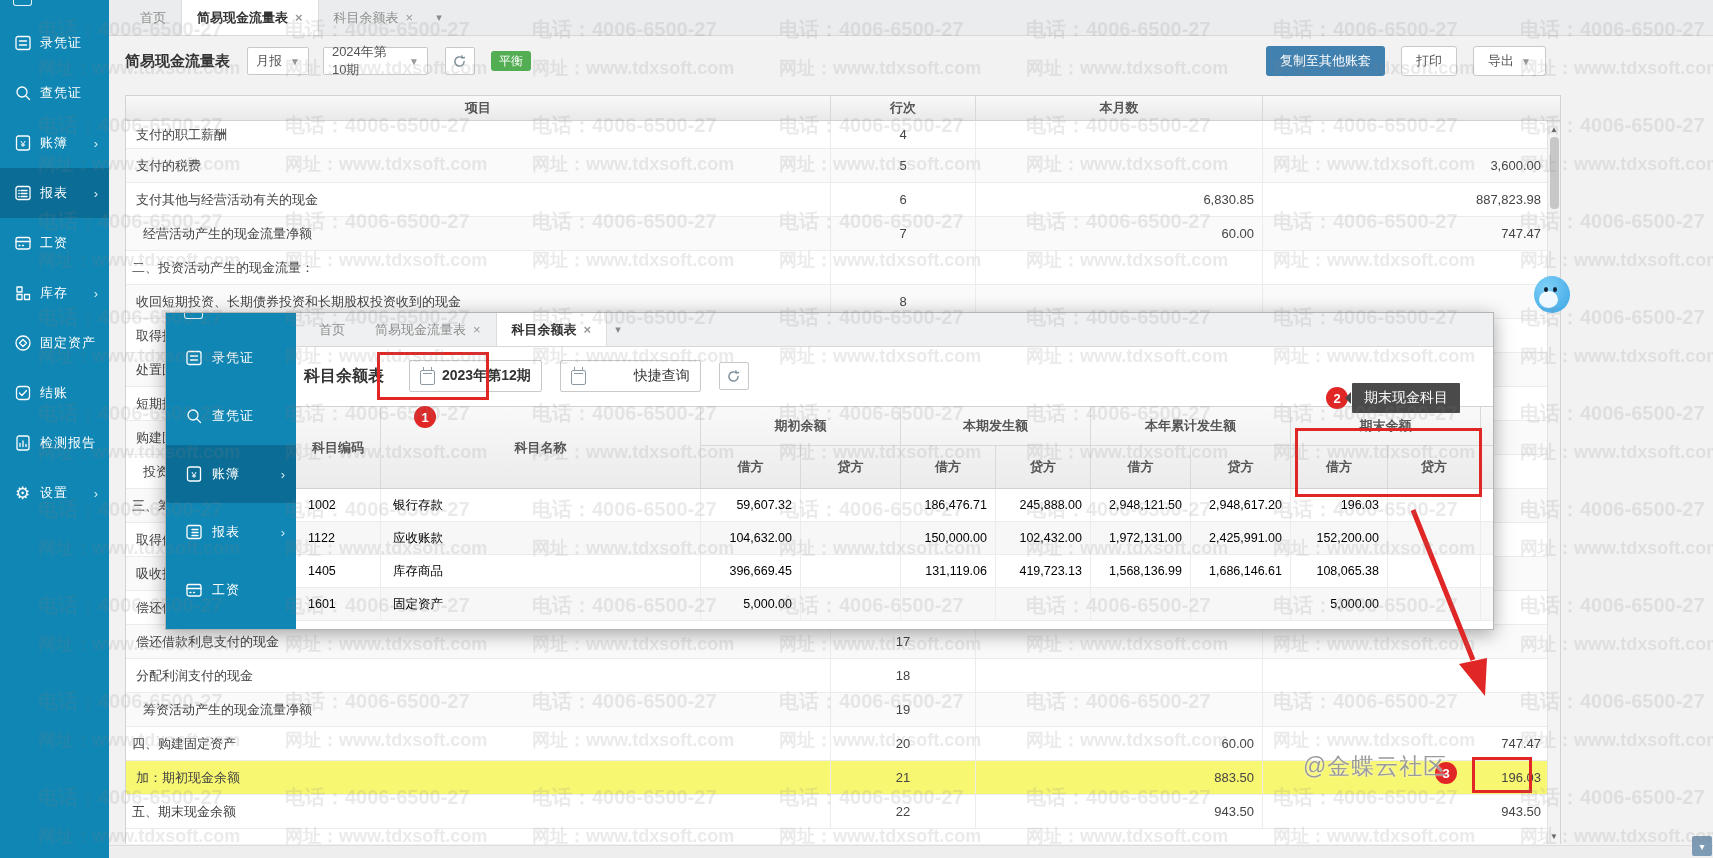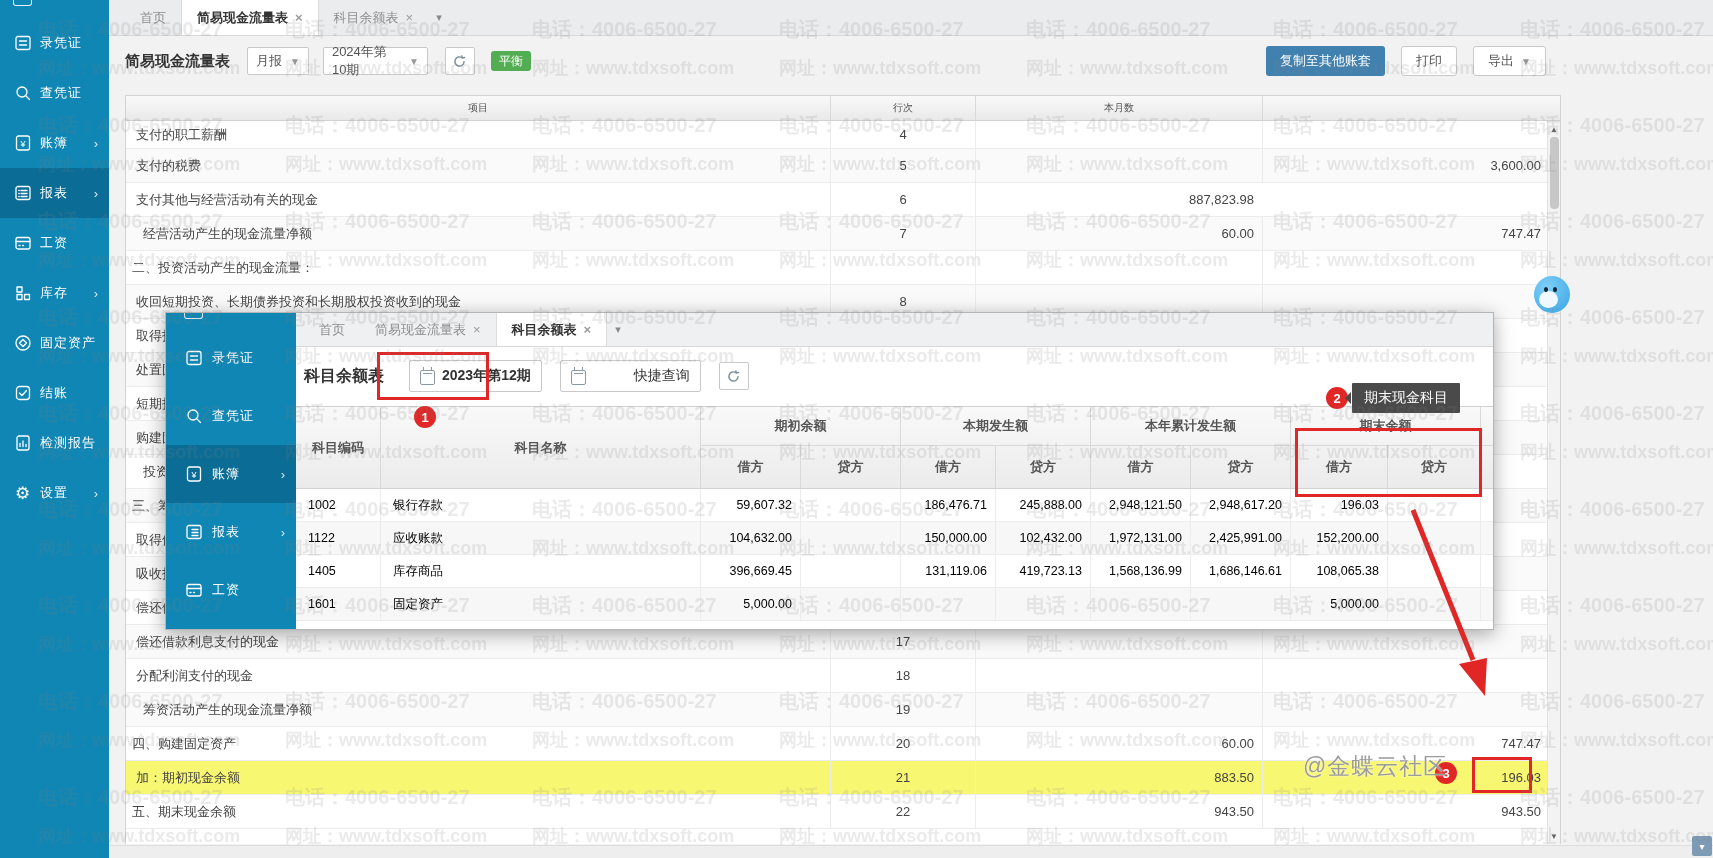--- a/index.html
+++ b/index.html
@@ -33,21 +33,21 @@
   .tool-btn svg { width:15px; height:15px; stroke:#7f8f99; fill:none; stroke-width:1.7; stroke-linecap:round; }
   #badge-balance { height:20px; background:#53ad53; color:#fff; font-size:12px; border-radius:3px; padding:2px 8px; display:flex; align-items:center; }
   #tb-right { margin-left:auto; margin-right:167px; display:flex; gap:16px; }
   .btn { height:30px; border-radius:3px; font-size:13px; display:flex; align-items:center; justify-content:center; padding:0 14px; cursor:pointer; }
   .btn-primary { background:#4181b0; color:#fff; }
   .btn-plain { background:#fff; border:1px solid #c9c9c9; color:#555; gap:7px; }
 
   
   #mt-wrap { position:absolute; left:125px; top:95px; width:1436px; height:749px; background:#fff; border:1px solid #d2d2d2; z-index:3; }
   #mt-head { display:flex; height:25px; background:linear-gradient(#f9f9f9,#e9e9ea); border-bottom:1px solid #d2d2d2; }
-  .mth { font-size:10px; font-weight:normal; color:#555; display:flex; align-items:center; justify-content:center; border-right:1px solid #d9d9d9; }
+  .mth { font-size:13px; font-weight:bold; color:#555; display:flex; align-items:center; justify-content:center; border-right:1px solid #d9d9d9; }
   #mt-body { position:relative; width:1423px; height:723px; overflow:hidden; background:#fff; }
   .mt-row { display:flex; height:34px; border-bottom:1px solid #ececec; background:#fff; }
   .mt-row:nth-child(even) { background:#fafafa; }
   .mt-row.clipped { height:28px; }
   .mt-row.highlight { background:#f8f772 !important; }
   .mtc { display:flex; align-items:center; font-size:13px; color:#444; border-right:1px solid #ececec; overflow:hidden; white-space:nowrap; }
   .c-item { width:705px; padding-left:10px; }
   .mt-row.section .c-item { padding-left:6px; }
   .mt-row.subtotal .c-item { padding-left:17px; }
   .c-line { width:145px; justify-content:center; }
@@ -288,20 +288,21 @@
         </div>
         <div class="mt-row item">
           <div class="mtc c-item">支付的税费</div>
           <div class="mtc c-line">5</div>
           <div class="mtc c-month"></div>
           <div class="mtc c-year">3,600.00</div>
         </div>
         <div class="mt-row item">
           <div class="mtc c-item">支付其他与经营活动有关的现金</div>
           <div class="mtc c-line">6</div>
+          <div class="mtc c-month">6,830.85</div>
           <div class="mtc c-year">887,823.98</div>
         </div>
         <div class="mt-row subtotal">
           <div class="mtc c-item">经营活动产生的现金流量净额</div>
           <div class="mtc c-line">7</div>
           <div class="mtc c-month">60.00</div>
           <div class="mtc c-year">747.47</div>
         </div>
         <div class="mt-row section">
           <div class="mtc c-item">二、投资活动产生的现金流量：</div>

